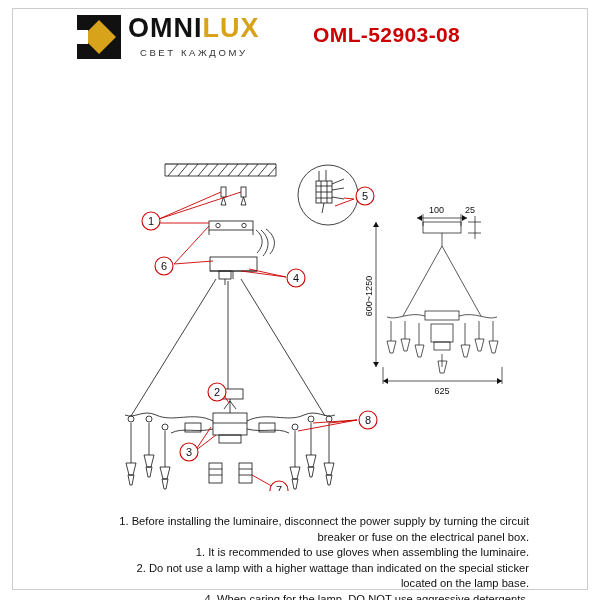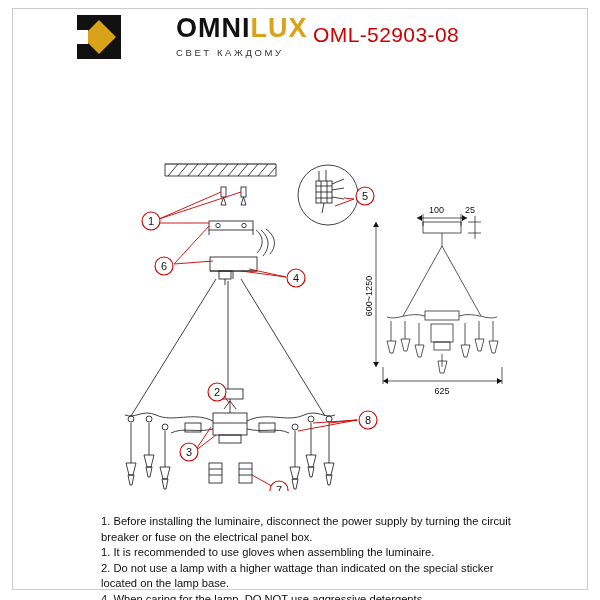--- a/index.html
+++ b/index.html
@@ -32,21 +32,20 @@
     top: 0;
     width: 100%;
     height: 62px;
   }
   .logo-wrap {
     position: absolute;
     left: 64px;
     top: 6px;
     display: flex;
     align-items: flex-start;
-    gap: 48px;
   }
   .logo-mark {
     width: 44px;
     height: 44px;
     position: relative;
     margin-right: 7px;
   }
   .logo-mark .sq {
     position: absolute;
     left: 0; top: 0;
@@ -74,27 +73,28 @@
     font-weight: bold;
     letter-spacing: 1px;
   }
   .logo-title .omni { color: #111111; }
   .logo-title .lux { color: #d8a21b; }
   .logo-sub {
     margin-top: 6px;
     font-size: 9.5px;
     letter-spacing: 2.6px;
     color: #333333;
+    text-align: center;
   }
   .article {
     position: absolute;
     left: 300px;
     top: 14px;
     font-size: 21px;
-    font-weight: normal;
+    font-weight: bold;
     color: #cc0000;
     letter-spacing: 0.4px;
   }
   
   .drawing {
     position: absolute;
     left: 0;
     top: 62px;
     width: 574px;
     height: 420px;
@@ -104,20 +104,21 @@
     position: absolute;
     left: 76px;
     top: 505px;
     width: 440px;
     font-size: 11.2px;
     line-height: 15.5px;
     color: #111111;
   }
   .notes p {
     margin: 0 0 0 12px;
+    text-align: right;
   }
   svg { display: block; }
 </style>
 </head>
 <body>
 
 <div class="page">
 
   <div class="header">
     <div class="logo-wrap">

